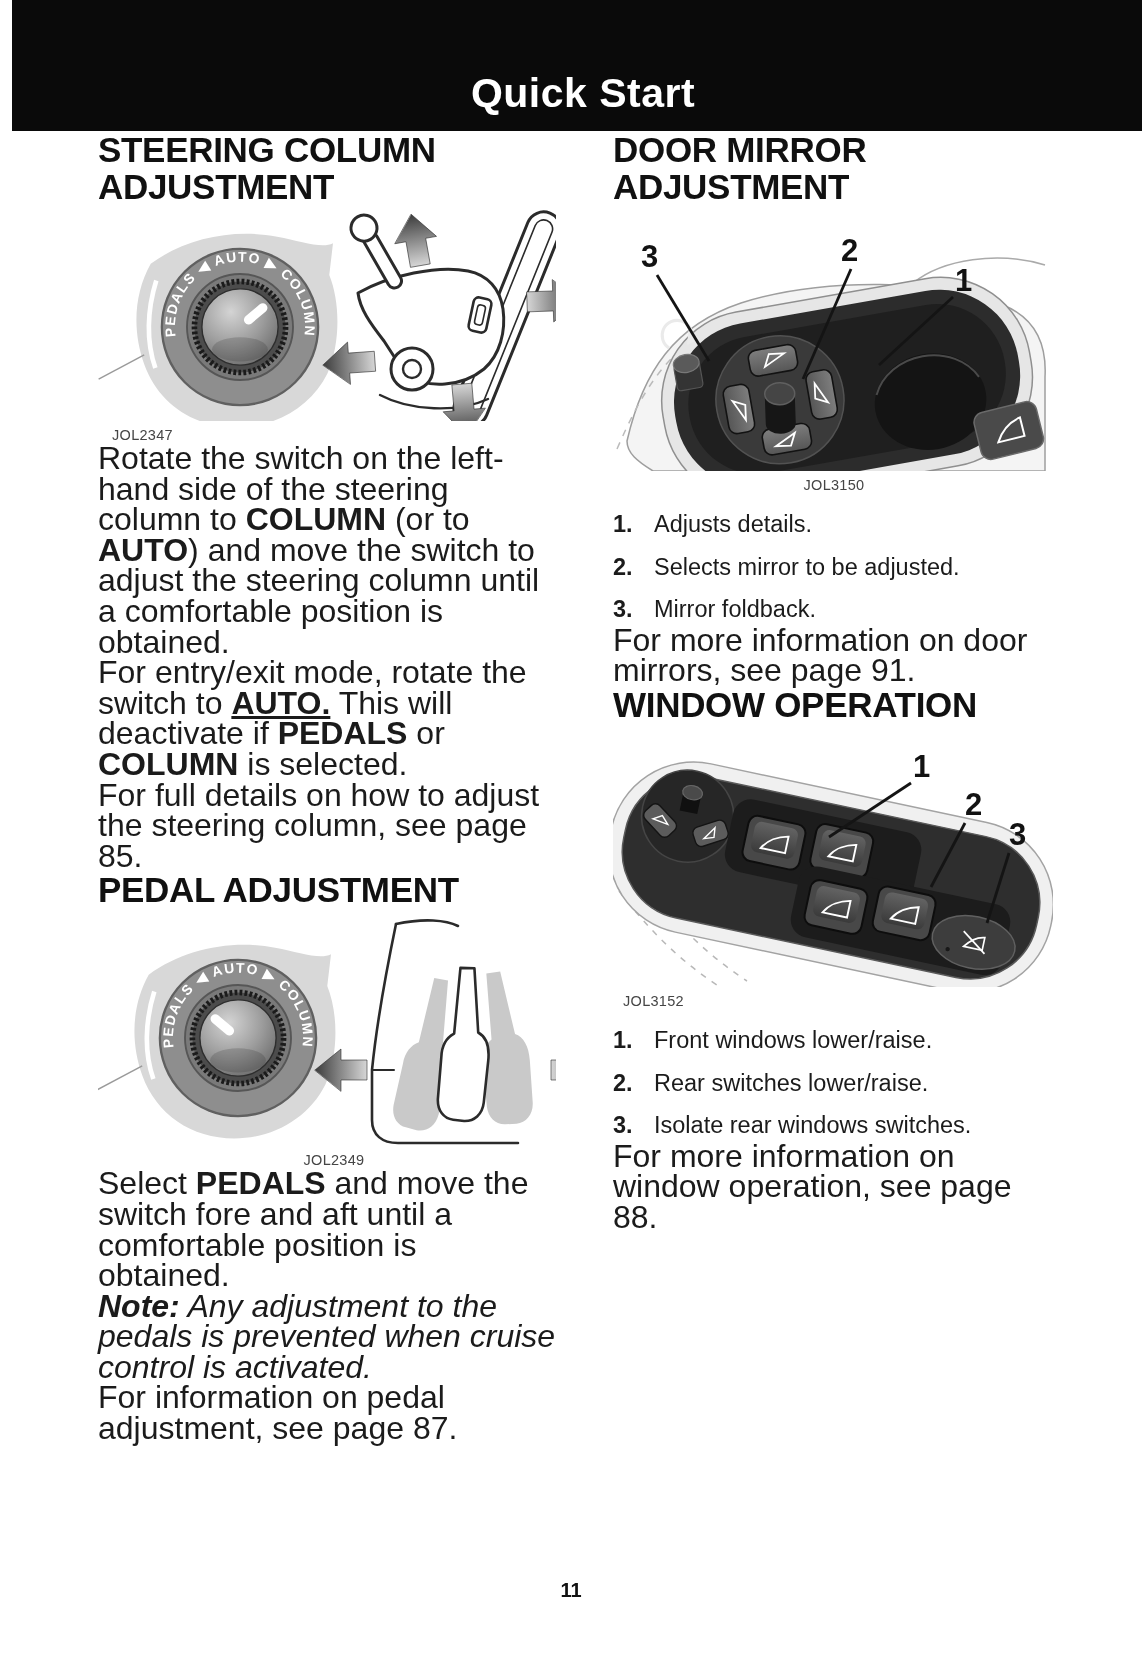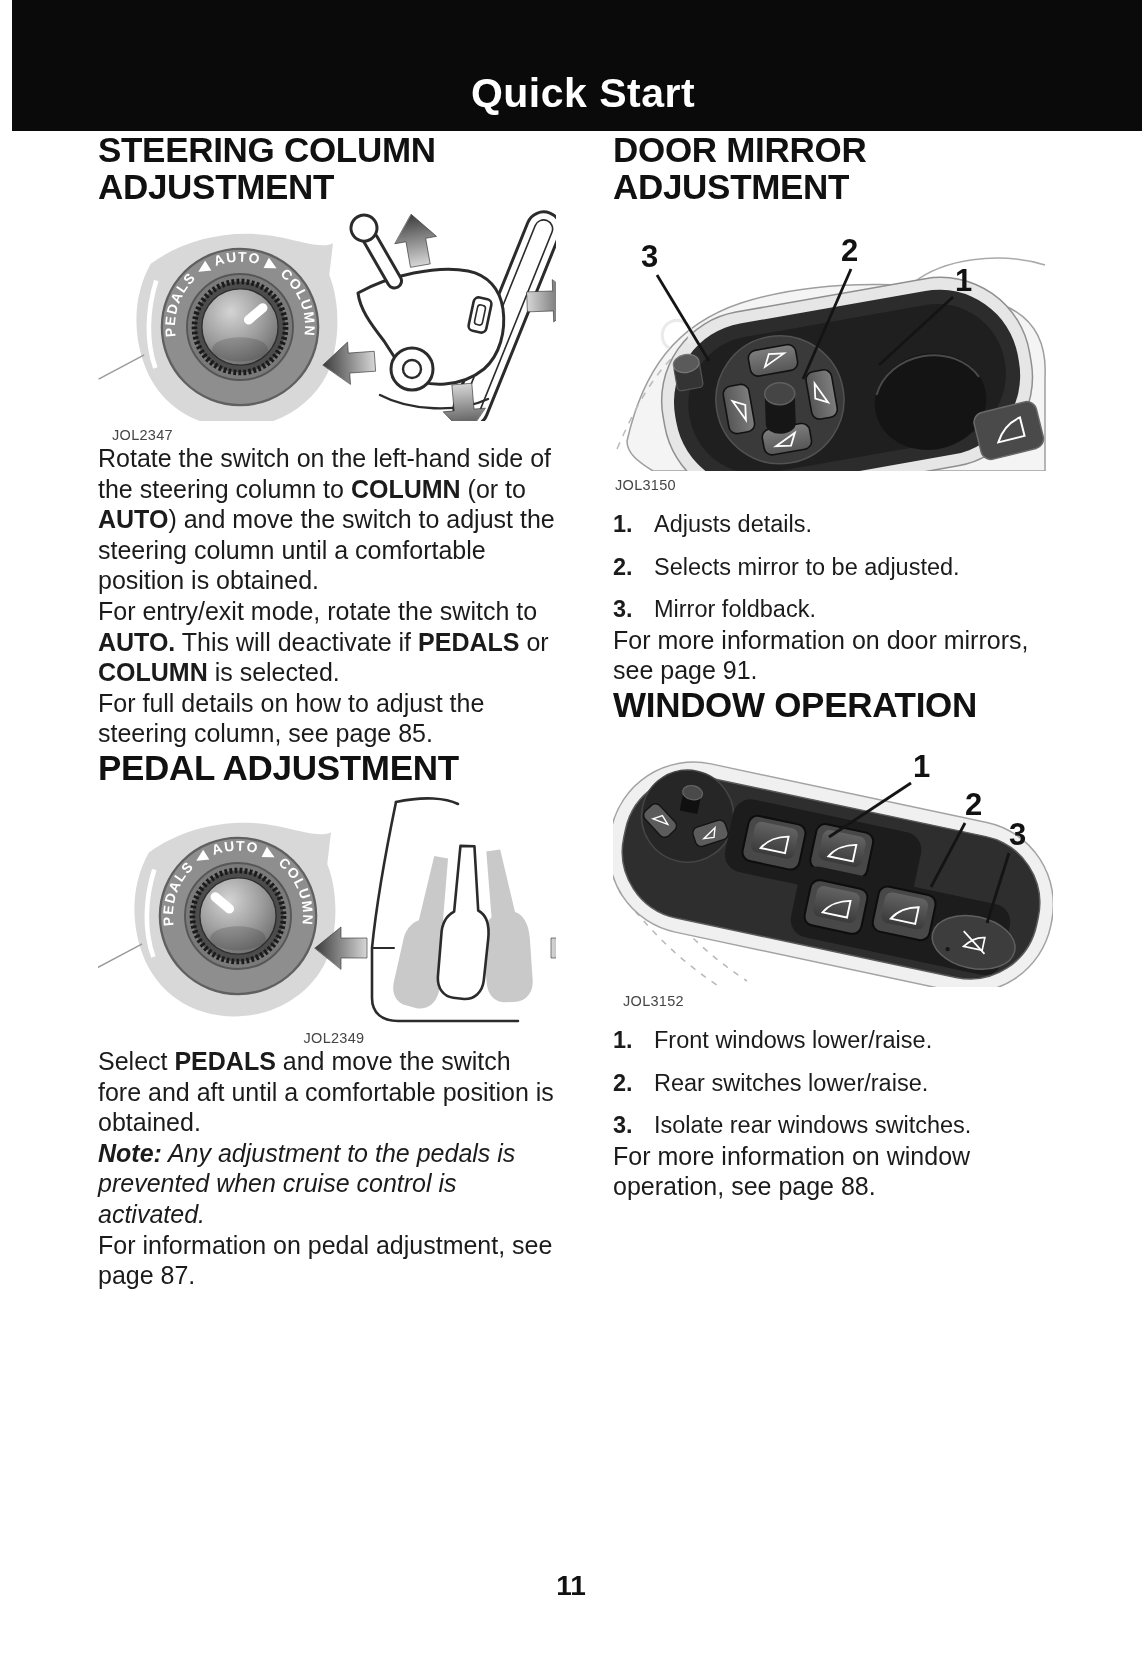--- a/index.html
+++ b/index.html
@@ -14,33 +14,33 @@
     position:absolute;bottom:14px;left:0;width:100%;margin:0;text-align:center;
     color:#ffffff;font-size:41px;font-weight:bold;letter-spacing:.5px;
   }
   .col{position:absolute;top:131px;}
   .col-left{left:98px;width:458px;}
   .col-right{left:613px;width:440px;}
   h2.sec{
     margin:0;font-size:35px;line-height:37px;font-weight:bold;
     letter-spacing:-.3px;color:#111;
   }
-  p.body{margin:0;font-size:25px;line-height:30.6px;color:#1b1b1b;}
+  p.body{margin:0;font-size:32px;line-height:30.6px;color:#1b1b1b;}
   figure{margin:0;}
   figcaption{font-size:14.5px;color:#454545;letter-spacing:.3px;}
   .mt4{margin-top:4px;}.mt10{margin-top:10px;}
   .mt12{margin-top:12px;}.mt16{margin-top:16px;}
   .mt18{margin-top:18px;}.mt20{margin-top:20px;}.mt22{margin-top:22px;}
   .mt24{margin-top:24px;}
   .numlist{margin-top:16px;}
   .li{display:flex;font-size:23.5px;line-height:30.6px;margin-top:12px;}
   .li .num{font-weight:bold;flex:0 0 41px;}
   footer.pageno{
     position:absolute;bottom:52px;left:0;width:100%;text-align:center;
-    font-size:28px;font-weight:bold;color:#111;
+    font-size:20px;font-weight:bold;color:#111;
   }
   svg text.callout{font-family:"Liberation Sans",sans-serif;font-weight:bold;font-size:31px;fill:#121212;}
   svg text.arcLabel{font-family:"Liberation Sans",sans-serif;font-weight:bold;font-size:15px;fill:#ffffff;letter-spacing:1.5px;}
 </style>
 </head>
 <body>
 
 <div class="page">
 
   <header class="banner">
@@ -106,21 +106,21 @@
             <path transform="translate(102,-14) rotate(88)" d="M 0,-27 L 21,-1 L 10,-1 L 10,25 L -10,25 L -10,-1 L -21,-1 Z" fill="url(#ag1)" stroke="#2b2b2b" stroke-width="0.6"></path>
             <path transform="translate(-100,48) rotate(-94)" d="M 0,-27 L 21,-1 L 10,-1 L 10,25 L -10,25 L -10,-1 L -21,-1 Z" fill="url(#ag1)" stroke="#2b2b2b" stroke-width="0.6"></path>
             <path transform="translate(14,94) rotate(175)" d="M 0,-27 L 21,-1 L 10,-1 L 10,25 L -10,25 L -10,-1 L -21,-1 Z" fill="url(#ag1)" stroke="#2b2b2b" stroke-width="0.6"></path>
           </g>
         </g>
       </svg>
       <figcaption style="margin:2px 0 0 14px;">JOL2347</figcaption>
     </figure>
 
     <p class="body mt20"><span>Rotate the switch on the left-hand side of the steering column to </span><span style="font-weight: bold;">COLUMN</span><span> (or to </span><span style="font-weight: bold;">AUTO</span><span>) and move the switch to adjust the steering column until a comfortable position is obtained.</span></p>
-    <p class="body mt20"><span>For entry/exit mode, rotate the switch to </span><span style="font-weight: bold;">AUTO.</span><span> This will deactivate if </span><span style="font-weight: bold;">PEDALS</span><span> or </span><span style="font-weight: bold;">COLUMN</span><span> is selected.</span></p>
+    <p class="body mt20"><span>For entry/exit mode, rotate the switch to </span><span style="font-weight: bold; text-decoration: underline;">AUTO.</span><span> This will deactivate if </span><span style="font-weight: bold;">PEDALS</span><span> or </span><span style="font-weight: bold;">COLUMN</span><span> is selected.</span></p>
     <p class="body mt20"><span>For full details on how to adjust the steering column, see page 85.</span></p>
 
     <h2 class="sec mt22">PEDAL ADJUSTMENT</h2>
 
     <figure class="mt10">
       <svg width="458" height="228" viewBox="0 0 458 228">
         <defs>
           <radialGradient id="kg2" cx="38%" cy="30%" r="80%">
             <stop offset="0%" stop-color="#d4d4d4"></stop>
               <stop offset="55%" stop-color="#9c9c9c"></stop>
@@ -241,21 +241,21 @@
 
         <g>
           <text class="callout" x="28" y="46">3</text>
           <text class="callout" x="228" y="40">2</text>
           <text class="callout" x="342" y="70">1</text>
           <path d="M 44,54 L 96,140" stroke="#141414" stroke-width="2.8" fill="none"></path>
           <path d="M 238,48 L 190,158" stroke="#141414" stroke-width="2.8" fill="none"></path>
           <path d="M 340,76 L 266,144" stroke="#141414" stroke-width="2.8" fill="none"></path>
         </g>
       </svg>
-      <figcaption style="margin:2px 0 0 2px;">JOL3150</figcaption>
+      <figcaption style="margin:2px 0 0 2px;text-align:center;">JOL3150</figcaption>
     </figure>
 
     <div class="numlist">
       <div class="li">
         <span class="num">1.</span>
         <span>Adjusts details.</span>
       </div>
       <div class="li">
         <span class="num">2.</span>
         <span>Selects mirror to be adjusted.</span>

